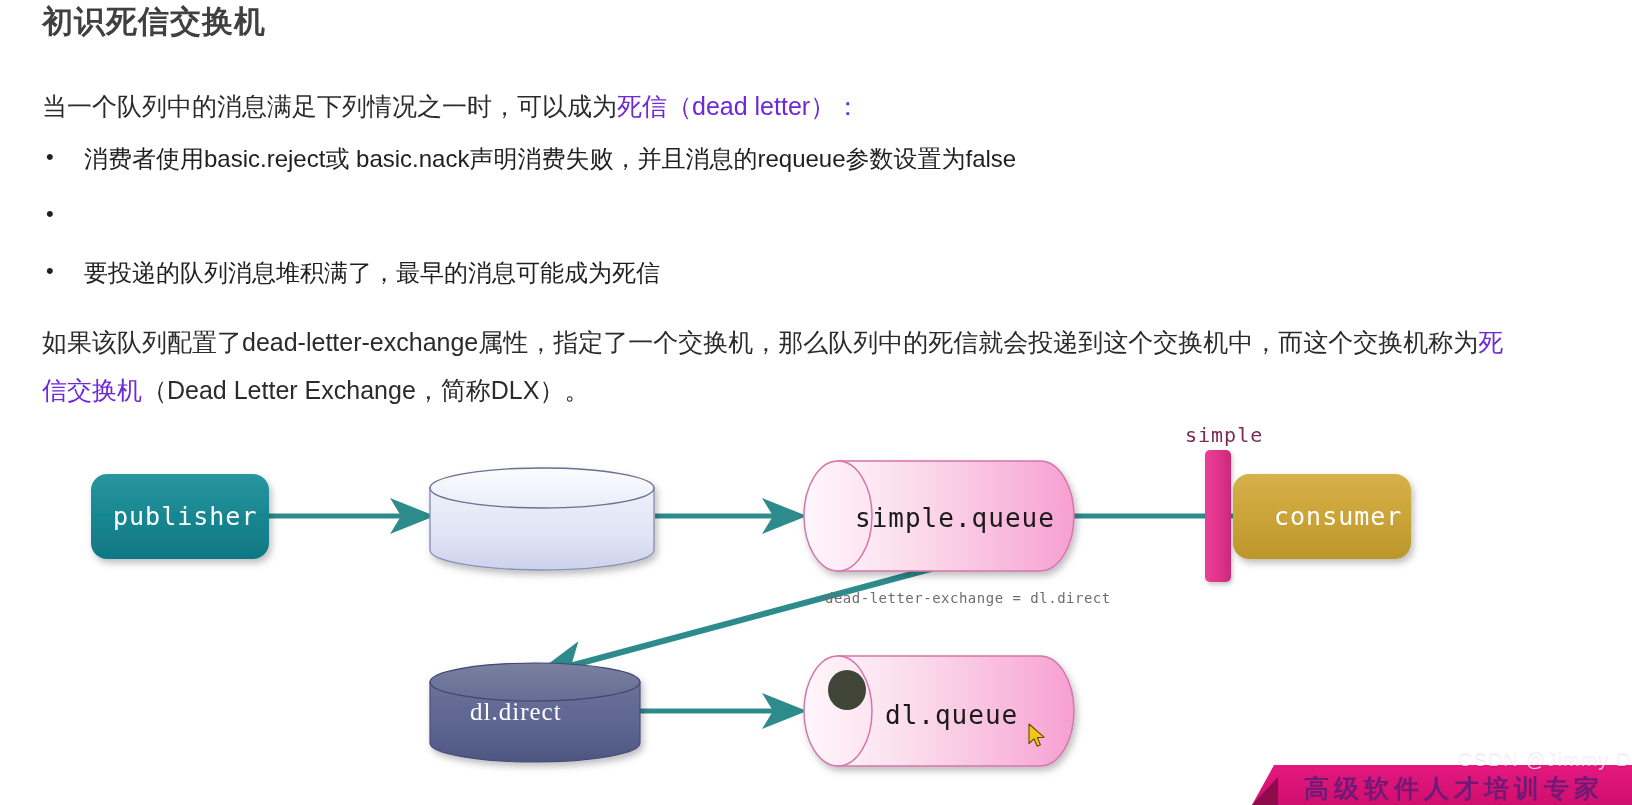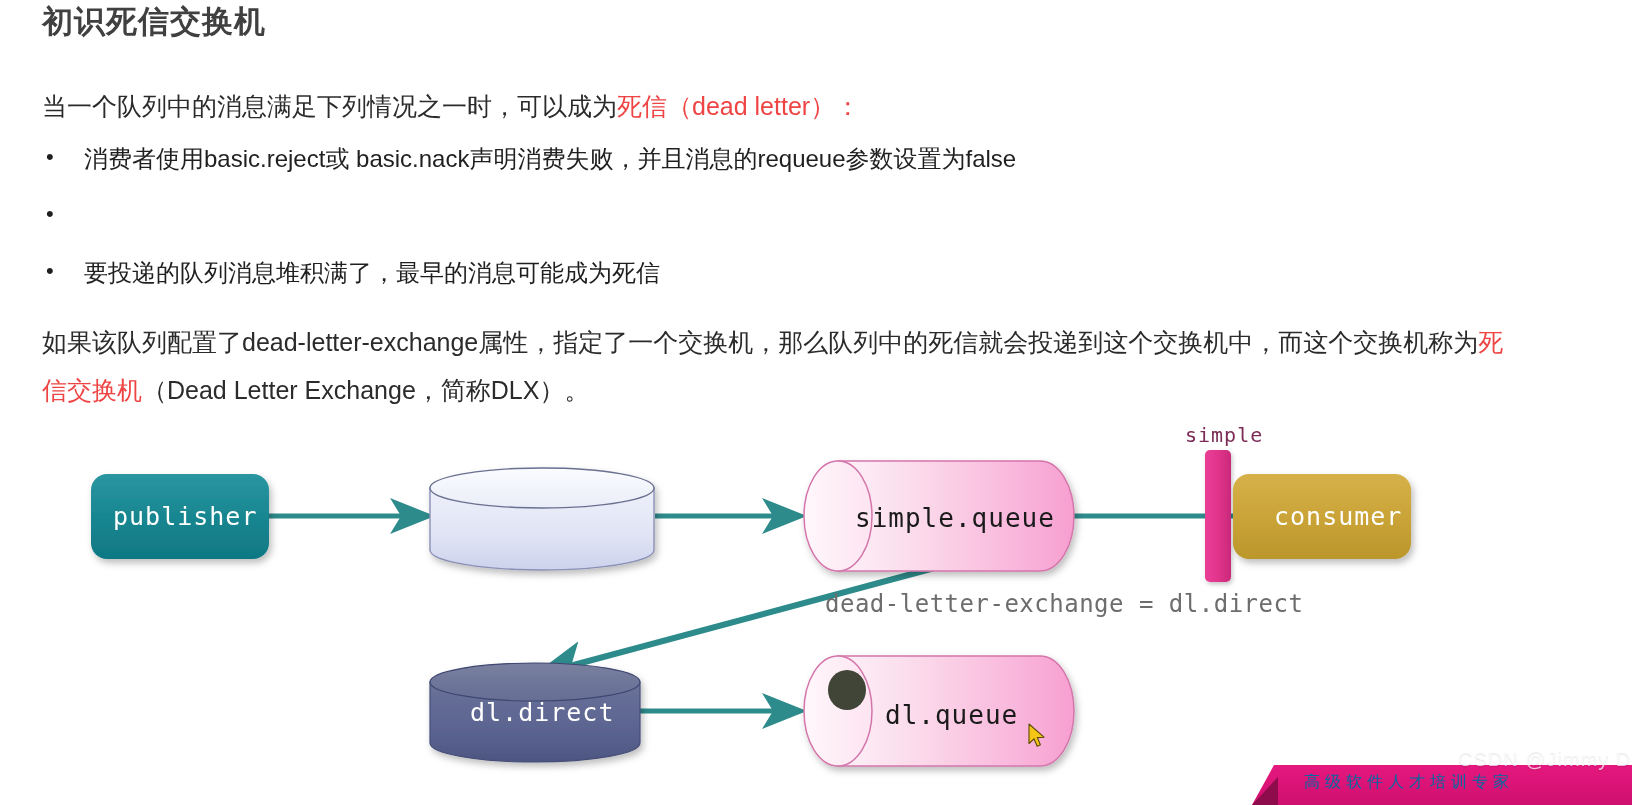--- a/index.html
+++ b/index.html
@@ -29,21 +29,21 @@
   }
 
   #intro-line {
     position: absolute;
     left: 42px;
     top: 90px;
     font-size: 25px;
     color: #2b2b2b;
     white-space: nowrap;
   }
-  .hl-pink { color: #ef4444; }
+  .hl-pink { color: #6d28d9; }
 
   #bullet-list {
     position: absolute;
     left: 42px;
     top: 146px;
     width: 1500px;
   }
   .bullet-row {
     display: flex;
     align-items: flex-start;
@@ -122,29 +122,30 @@
     margin-left: 12px;
   }
   #label-reject {
     left: 1185px; top: 13px;
     font-size: 20px;
     color: #7b2b55;
     letter-spacing: 1px;
   }
   #label-dlx-attr {
     left: 825px; top: 180px;
-    font-size: 24px;
+    font-size: 14px;
     color: #6d6d6d;
     letter-spacing: 0.5px;
   }
   #label-dl-direct {
     left: 470px; top: 288px;
     font-size: 25px;
     color: #ffffff;
     letter-spacing: 1px;
+    font-family: Liberation Serif, serif;
   }
   #label-dl-queue {
     left: 885px; top: 290px;
     font-size: 26px;
     color: #1a1a1a;
     letter-spacing: 1px;
   }
 
   
   #mouse-cursor {
@@ -343,14 +344,14 @@
 </div>
 
 <svg id="mouse-cursor" viewBox="0 0 18 26">
   <path d="M1,1 L1,20.5 L6,15.8 L9.2,23.2 L12.4,21.8 L9.3,14.6 L16,14.2 Z" fill="#f5c518" stroke="#5b4a00" stroke-width="1.1" stroke-linejoin="round"></path>
 </svg>
 
 <div id="footer-banner">
   <div class="band"></div>
   <div class="notch"></div>
 </div>
-<div id="footer-banner-text" style="position:absolute; left:1304px; top:772px; font-size:16px; font-weight:normal; color:#0369a1; letter-spacing:5px; white-space:nowrap;">高级软件人才培训专家</div>
+<div id="footer-banner-text" style="position:absolute; left:1304px; top:772px; font-size:25px; font-weight:bold; color:#701a75; letter-spacing:5px; white-space:nowrap;">高级软件人才培训专家</div>
 <div id="watermark">CSDN @Jimmy Ding</div>
 
 </body></html>

